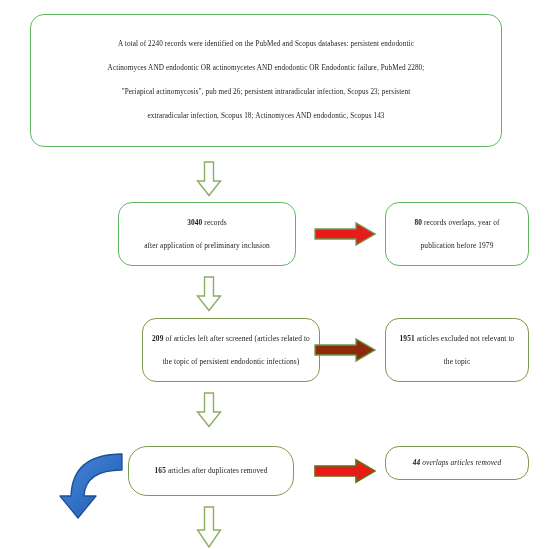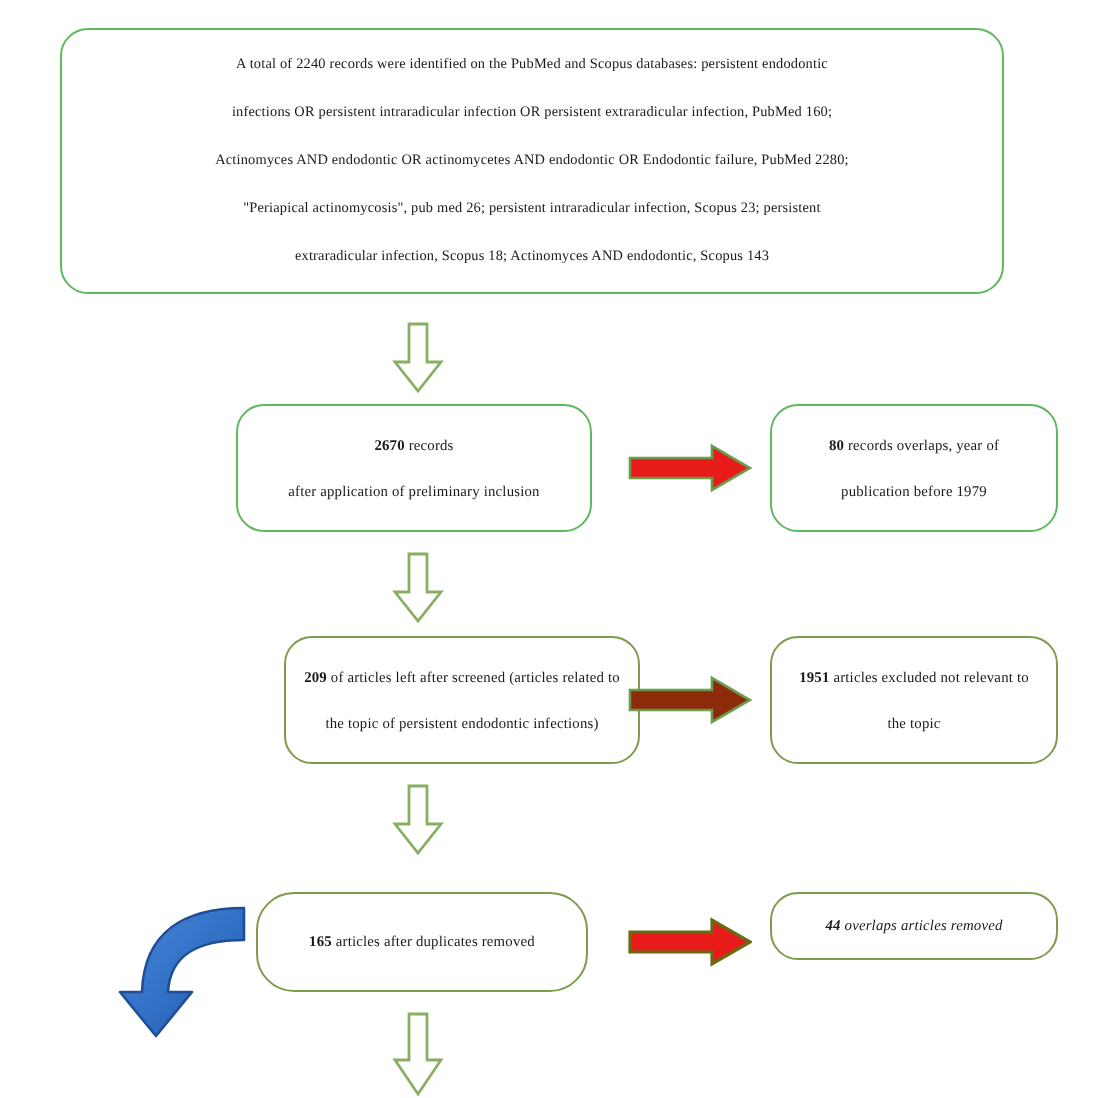--- a/index.html
+++ b/index.html
@@ -99,32 +99,31 @@
     height: 72px;
   }
 </style>
 </head>
 <body>
 
 <div class="canvas">
 
   <div class="box search" id="search-box">
     <span class="line">A total of 2240 records were identified on the PubMed and Scopus databases:  persistent endodontic</span>
-    <span class="line">infections OR persistent intraradicular infection OR persistent extraradicular infection, PubMed 160;</span>
     <span class="line">Actinomyces AND endodontic OR actinomycetes AND endodontic OR Endodontic failure, PubMed 2280;</span>
     <span class="line">"Periapical actinomycosis", pub med 26; persistent intraradicular infection, Scopus 23; persistent</span>
     <span class="line">extraradicular infection, Scopus 18; Actinomyces AND endodontic, Scopus 143</span>
   </div>
 
   <svg class="varrow" id="varrow-1" viewBox="0 0 26 36">
     <path d="M8.5 1 H17.5 V20 H24.5 L13 34.5 L1.5 20 H8.5 Z" fill="#ffffff" stroke="#8aae63" stroke-width="1.4" stroke-linejoin="miter"></path>
   </svg>
 
   <div class="box tight" id="records-box">
-    <span class="line"><b>2670</b><span> records</span></span>
+    <span class="line"><b>3040</b><span> records</span></span>
     <span class="line">after application of preliminary inclusion</span>
   </div>
 
   <svg class="harrow" id="harrow-1" viewBox="0 0 62 26">
     <path d="M1 8 H42 V2 L61 13 L42 24 V18 H1 Z" fill="#e81b1b" stroke="#6a9a4a" stroke-width="1.3" stroke-linejoin="miter"></path>
   </svg>
 
   <div class="box tight" id="excl1-box">
     <span class="line"><b>80</b><span> records overlaps, year of</span></span>
     <span class="line">publication before 1979</span>

